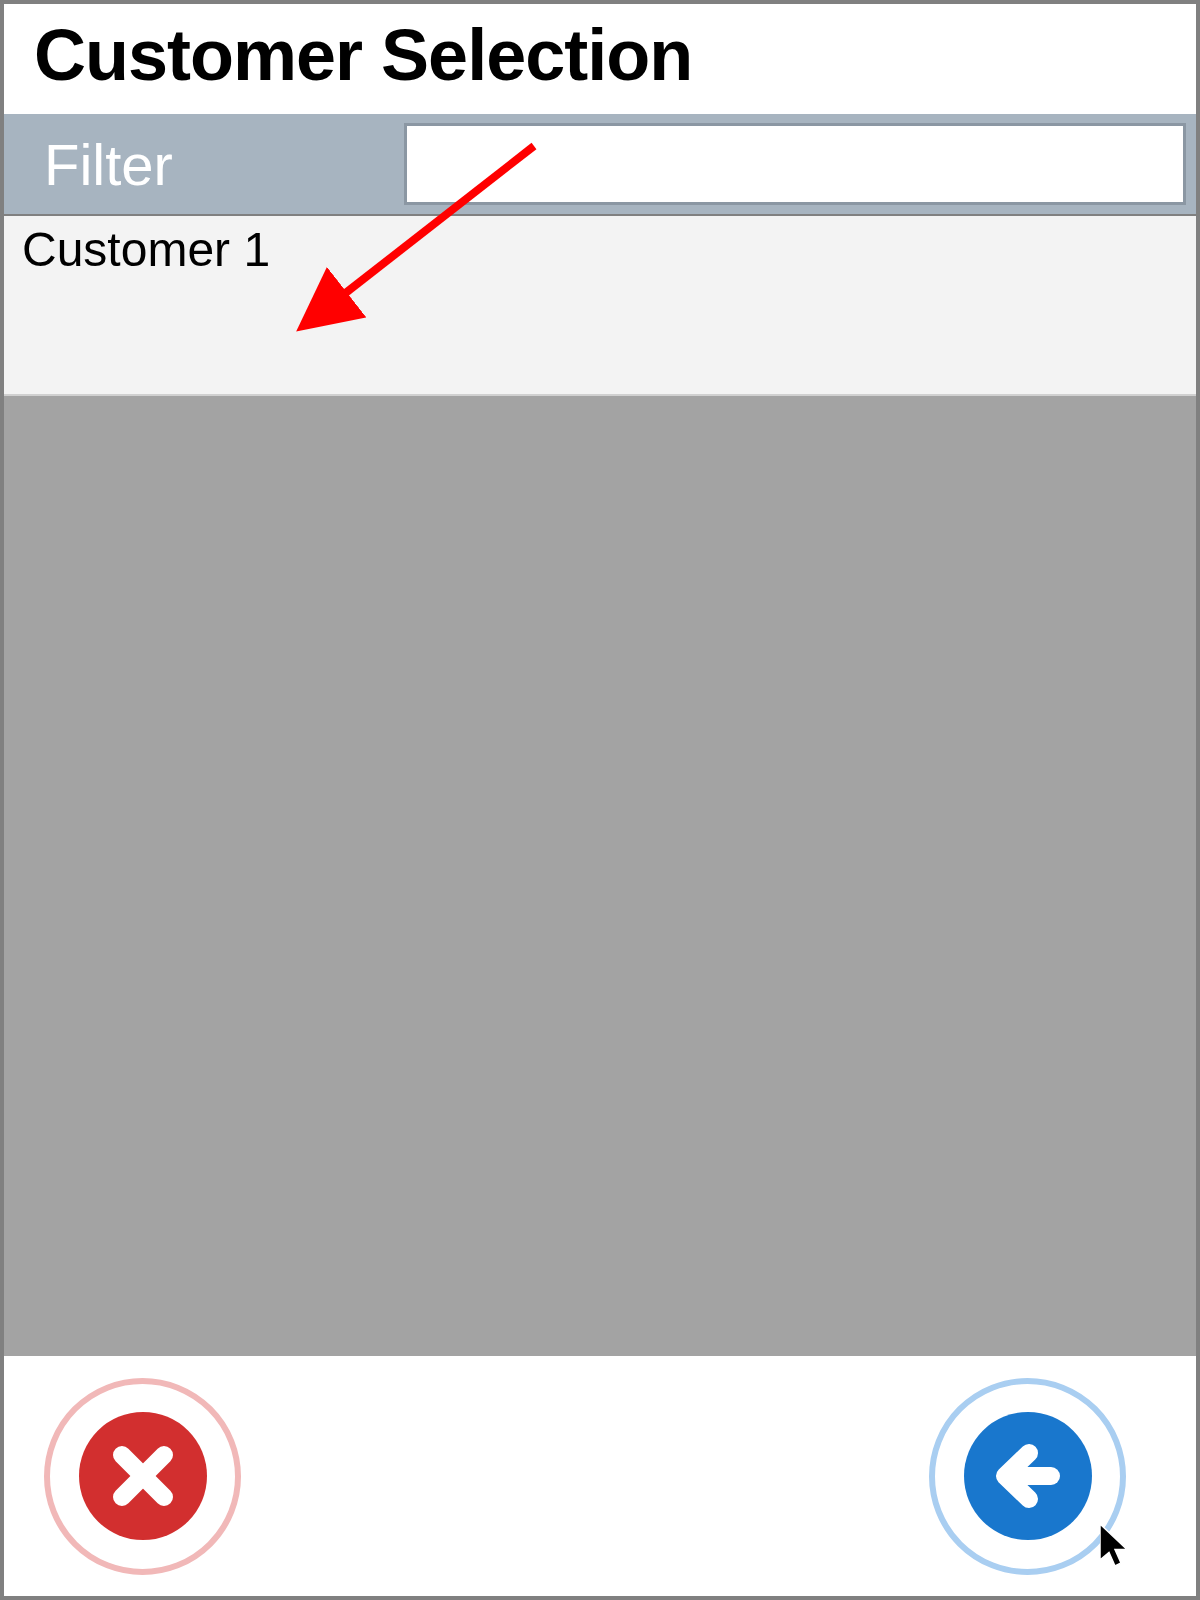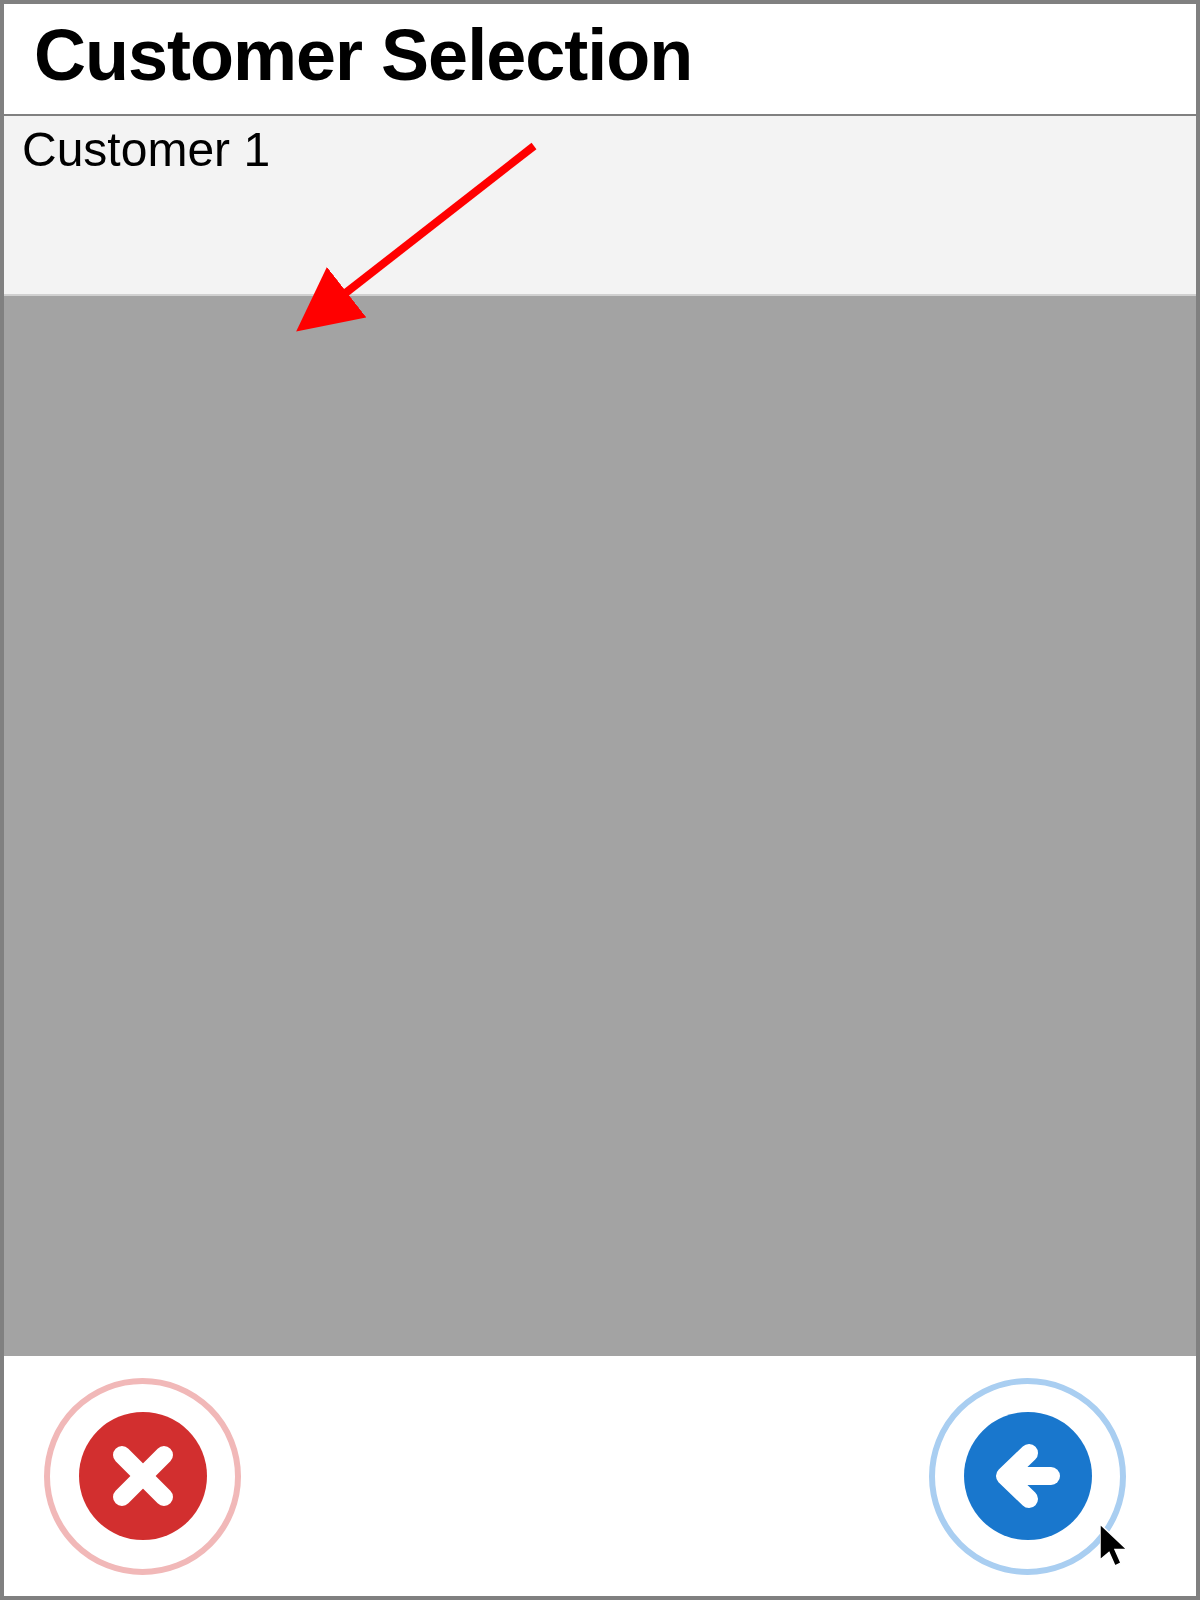--- a/index.html
+++ b/index.html
@@ -130,20 +130,24 @@
 </style>
 </head>
 <body>
 
 <div class="window">
 
   <div class="title-bar">
     <h1>Customer Selection</h1>
   </div>
 
+  <div class="filter-bar">
+    <div class="filter-label">Filter</div>
+    <input class="filter-input" type="text" value="" style="">
+  </div>
 
   <div class="list-area">
     <div class="list-item">Customer 1</div>
   </div>
 
   <div class="footer">
     <div class="btn btn-cancel">
       <div class="inner">
         <svg width="70" height="70" viewBox="0 0 70 70">
           <line x1="14" y1="14" x2="56" y2="56" stroke="#ffffff" stroke-width="18" stroke-linecap="round"></line>

